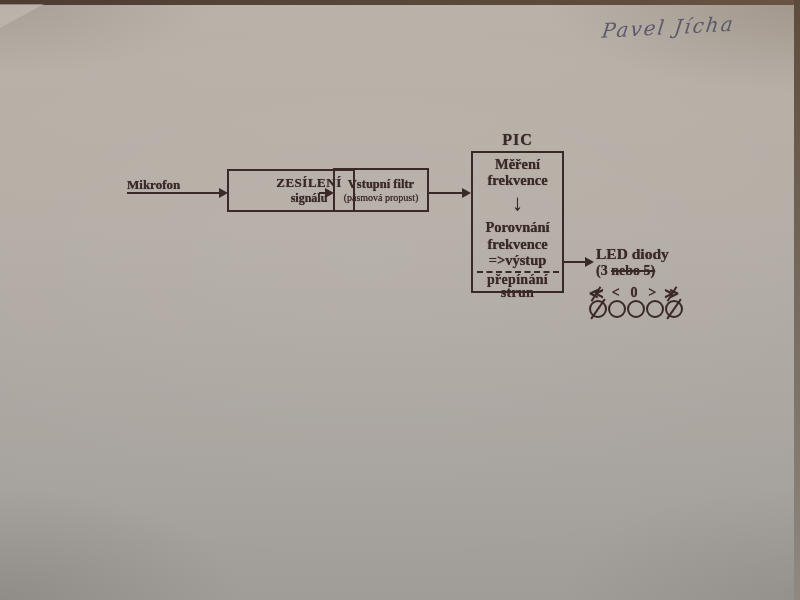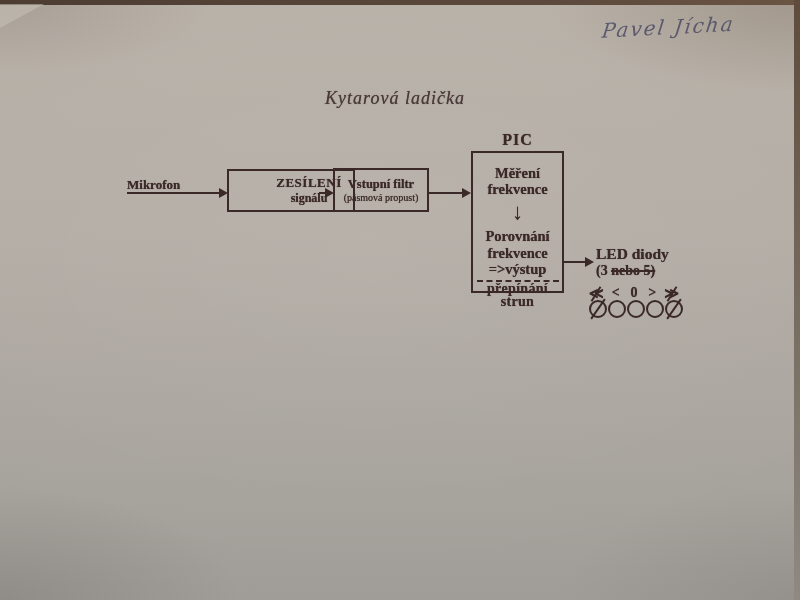--- a/index.html
+++ b/index.html
@@ -48,21 +48,21 @@
   .box-amp .l1{font-size:13px;font-weight:bold;letter-spacing:.5px;}
   .box-amp .l2{font-size:12px;font-weight:bold;}
   .box-filter{left:333px;top:168px;width:92px;height:40px;}
   .box-filter .l1{font-size:12.5px;font-weight:bold;}
   .box-filter .l2{font-size:10px;font-weight:normal;}
 
   .pic-title{left:471px;top:131px;width:93px;text-align:center;
     font-size:16px;font-weight:bold;letter-spacing:1px;}
   .pic-box{left:471px;top:151px;width:89px;height:138px;border:2px solid #3b2927;
     text-align:center;}
-  .pic-step1{margin-top:12px;font-size:14.5px;font-weight:bold;line-height:16px;}
+  .pic-step1{margin-top:3px;font-size:14.5px;font-weight:bold;line-height:16px;}
   .pic-arrow{height:31px;line-height:29px;font-size:22px;font-weight:bold;}
   .pic-step2{font-size:14.5px;font-weight:bold;line-height:16.5px;}
   .pic-divider{margin:2px auto 0;width:82px;border-top:2px dashed #3b2927;}
   .pic-footer{font-size:14px;font-weight:bold;letter-spacing:.3px;line-height:13px;}
 
   .led-label{left:596px;top:245px;font-size:15.5px;font-weight:bold;}
   .led-count{left:596px;top:263px;font-size:14px;font-weight:bold;}
   .struck{text-decoration:line-through;text-decoration-thickness:2px;}
 
   .sym-row{left:589px;top:285px;width:90px;display:flex;justify-content:space-between;
@@ -80,21 +80,20 @@
 </head>
 <body>
 
 <div class="photo">
   <div class="strip-top"></div>
   <div class="strip-right"></div>
   <div class="corner-curl"></div>
 
   <div class="abs handwritten">Pavel Jícha</div>
 
-  <div class="abs title">Kytarová ladička</div>
 
   <div class="abs ink mic-label">Mikrofon</div>
   <div class="abs hline" style="left:127px;top:192px;width:93px;"></div>
   <div class="abs ahead" style="left:219px;top:188px;"></div>
 
   <div class="abs ink dbox box-amp">
     <div class="l1">ZESÍLENÍ</div>
     <div class="l2">signálu</div>
   </div>
 

